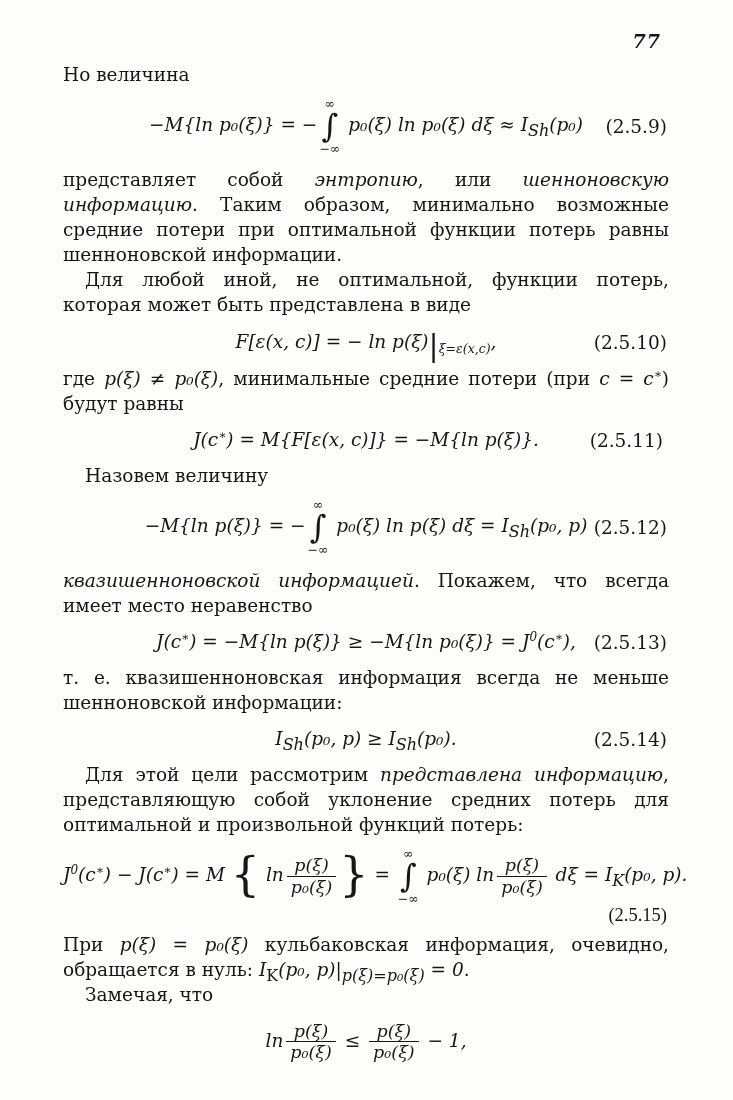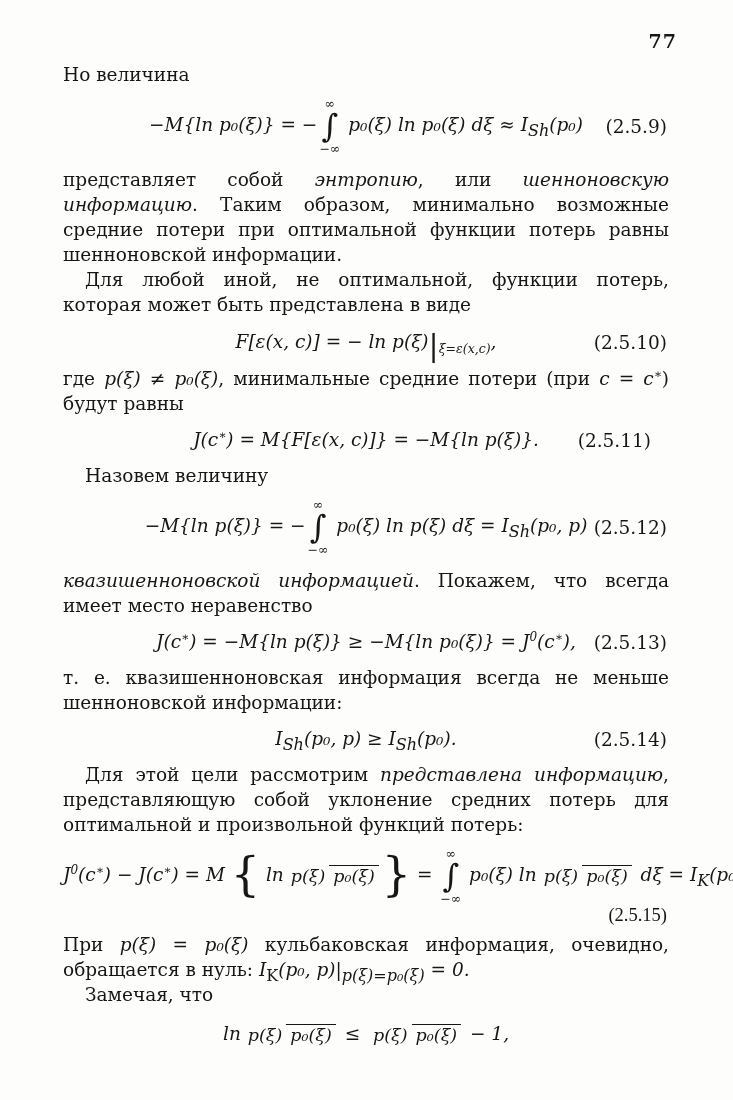--- a/index.html
+++ b/index.html
@@ -5,22 +5,22 @@
   html,body { margin:0; padding:0; background:#e8e8e6; }
   .page {
     position:relative;
     width:733px; height:1100px;
     background:#fdfdfb;
     font-family:"DejaVu Serif","Liberation Serif",serif;
     color:#161616;
     overflow:hidden;
   }
   .pageno {
-    position:absolute; top:30px; right:56px;
-    font-size:19px; font-weight:bold; letter-spacing:1px;
+    position:absolute; top:30px; right:72px;
+    font-size:19px; font-weight:bold; letter-spacing:1px;font-style:italic;
   }
   .content {
     position:absolute; left:63px; top:62px; width:606px;
     font-size:18.5px; line-height:25px;
     text-align:justify;
   }
   p.para { margin:0; }
   p.ind { text-indent:22px; }
   .it { font-style:italic; }
   .mi { font-style:italic; }
@@ -38,21 +38,21 @@
   }
   
   .int {
     display:inline-flex; flex-direction:column; align-items:center;
     vertical-align:middle; margin:0 2px; line-height:1;
   }
   .int .lim { font-size:12.5px; font-style:italic; line-height:13px; }
   .int .sign { font-size:32px; line-height:30px; font-style:normal; padding:1px 0; }
   
   .frac {
-    display:inline-flex; flex-direction:row; align-items:center;
+    display:inline-flex; flex-direction:column; align-items:center;
     vertical-align:middle; margin:0 3px; line-height:1.15; font-size:17.5px;
   }
   .frac .fn { padding:0 4px; }
   .frac .fd { border-top:1.3px solid #161616; padding:0 4px; }
   
   .bbrace { font-size:46px; font-style:normal; vertical-align:middle; line-height:0; position:relative; top:-2px; }
   .tbar { font-size:30px; line-height:0; vertical-align:-8px; font-style:normal; }
   sub { font-size:16px; line-height:0; }
   sup { font-size:12px; line-height:0; }
   .lowsub { font-size:12.5px; font-style:italic; }
@@ -80,21 +80,21 @@
 
     <p class="para ind">Для любой иной, не оптимальной, функции потерь, которая может быть представлена в виде</p>
 
     <div class="eq" style="margin:12px 0;">
       <span class="body"><span>F[ε(x, c)] = − ln p(ξ)</span><span class="tbar">|</span><sub class="lowsub">ξ=ε(x,c)</sub><span>,</span></span>
       <span class="enum">(2.5.10)</span>
     </div>
 
     <p class="para"><span>где </span><span class="mi">p(ξ) ≠ p₀(ξ)</span><span>, минимальные средние потери (при </span><span class="mi">c = c</span><sup class="mi">∗</sup><span>) будут равны</span></p>
 
-    <div class="eq" style="margin:11px 16px;">
+    <div class="eq" style="margin:11px 4px;">
       <span class="body"><span>J(c</span><sup>∗</sup><span>) = M{F[ε(x, c)]} = −M{ln p(ξ)}.</span></span>
       <span class="enum">(2.5.11)</span>
     </div>
 
     <p class="para ind">Назовем величину</p>
 
     <div class="eq" style="margin:10px 0 12px;">
       <span class="body"><span>−M{ln p(ξ)} = −</span><span class="int">
             <span class="lim">∞</span>
             <span class="sign">∫</span>

